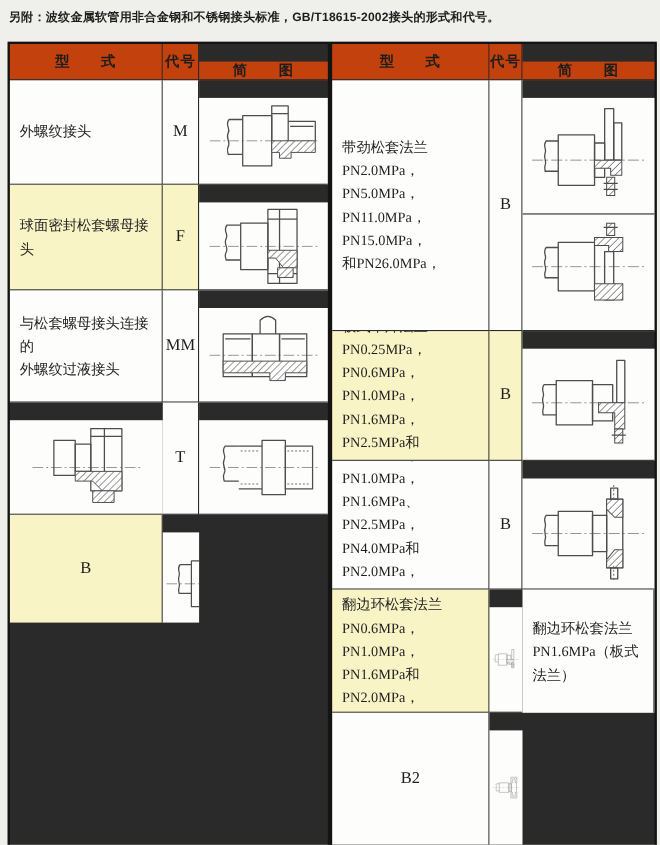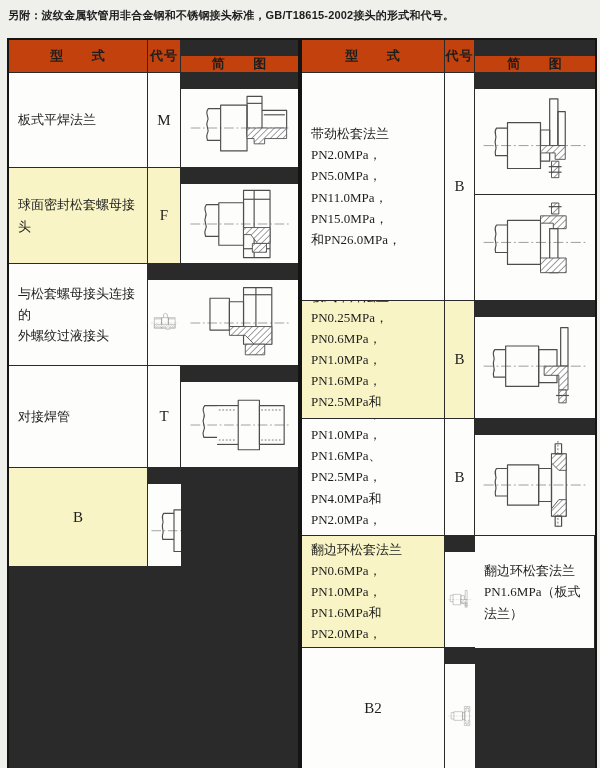--- a/index.html
+++ b/index.html
@@ -68,21 +68,21 @@
   </defs>
 </svg>
 
 <div class="title">另附：波纹金属软管用非合金钢和不锈钢接头标准，GB/T18615-2002接头的形式和代号。</div>
 
 <div class="tbl" id="ltbl">
   <div class="c hd">型      式</div>
   <div class="c hd">代号</div>
   <div class="c hd nr">简      图</div>
 
-  <div class="c type">板式平焊法兰</div>
+  <div class="c type">外螺纹接头</div>
   <div class="c code">M</div>
   <div class="c dg nr">
     <svg width="106" height="88" viewBox="0 0 120 100">
       <line class="cl" x1="4" y1="50" x2="116" y2="50"></line>
       <path class="ln" d="M38 28 H24 c-5 6 2 9 -1 14 c-3 6 3 9 0 14 c-2 4 0 6 0 8 H38"></path>
       <rect class="ln" x="38" y="24" width="30" height="52"></rect>
       <rect class="ln" x="68" y="14" width="17" height="44"></rect>
       <line class="ln" x1="68" y1="22" x2="85" y2="22"></line>
       <path class="ln" d="M85 30 H113 V50"></path>
       <line class="ln" x1="87" y1="35" x2="111" y2="35"></line>
@@ -101,20 +101,21 @@
       <line class="ln" x1="64" y1="22" x2="94" y2="22"></line>
       <line class="ln" x1="64" y1="78" x2="94" y2="78"></line>
       <line class="ln" x1="76" y1="12" x2="76" y2="88"></line>
       <path class="ht" d="M64 54 H94 V72 H80 L72 62 H64 Z"></path>
       <path class="ht" d="M74 72 H90 V82 H74 Z"></path>
     </svg>
   </div>
 
   <div class="c type">与松套螺母接头连接的
 外螺纹过液接头</div>
+  <div class="c code">MM</div>
   <div class="c dg nr">
     <svg width="106" height="94" viewBox="0 0 120 100">
       <line class="cl" x1="4" y1="50" x2="116" y2="50"></line>
       <rect class="ln" x="18" y="28" width="30" height="44"></rect>
       <rect class="ln" x="48" y="28" width="28" height="44"></rect>
       <rect class="ln" x="76" y="28" width="28" height="44"></rect>
       <path class="ln" d="M56 28 V14 q8 -8 16 0 V28"></path>
       <line class="ln" x1="20" y1="33" x2="46" y2="33"></line>
       <line class="ln" x1="78" y1="33" x2="102" y2="33"></line>
       <path class="ht" d="M18 56 H104 V68 H82 V76 H66 V68 H18 Z"></path>
@@ -127,21 +128,20 @@
       <rect class="ln" x="26" y="22" width="22" height="36"></rect>
       <rect class="ln" x="48" y="26" width="16" height="28"></rect>
       <rect class="ln" x="64" y="10" width="32" height="64"></rect>
       <line class="ln" x1="64" y1="18" x2="96" y2="18"></line>
       <line class="ln" x1="78" y1="10" x2="78" y2="74"></line>
       <path class="ht" d="M48 54 H96 V74 H76 L66 64 H48 Z"></path>
       <path class="ht" d="M66 74 H88 V86 H66 Z"></path>
     </svg>
   </div>
 
-  <div class="c type">对接焊管</div>
   <div class="c code">T</div>
   <div class="c dg nr">
     <svg width="106" height="90" viewBox="0 0 120 100">
       <line class="cl" x1="4" y1="50" x2="116" y2="50"></line>
       <path class="ln" d="M34 28 H20 c-5 6 2 9 -1 14 c-3 6 3 9 0 14 c-2 4 0 6 0 8 H34"></path>
       <line class="ln" x1="34" y1="28" x2="58" y2="28"></line>
       <line class="ln" x1="34" y1="72" x2="58" y2="72"></line>
       <rect class="ln" x="58" y="22" width="24" height="56"></rect>
       <rect class="ln" x="82" y="28" width="28" height="44"></rect>
       <line class="dsh" x1="36" y1="33" x2="56" y2="33"></line>

